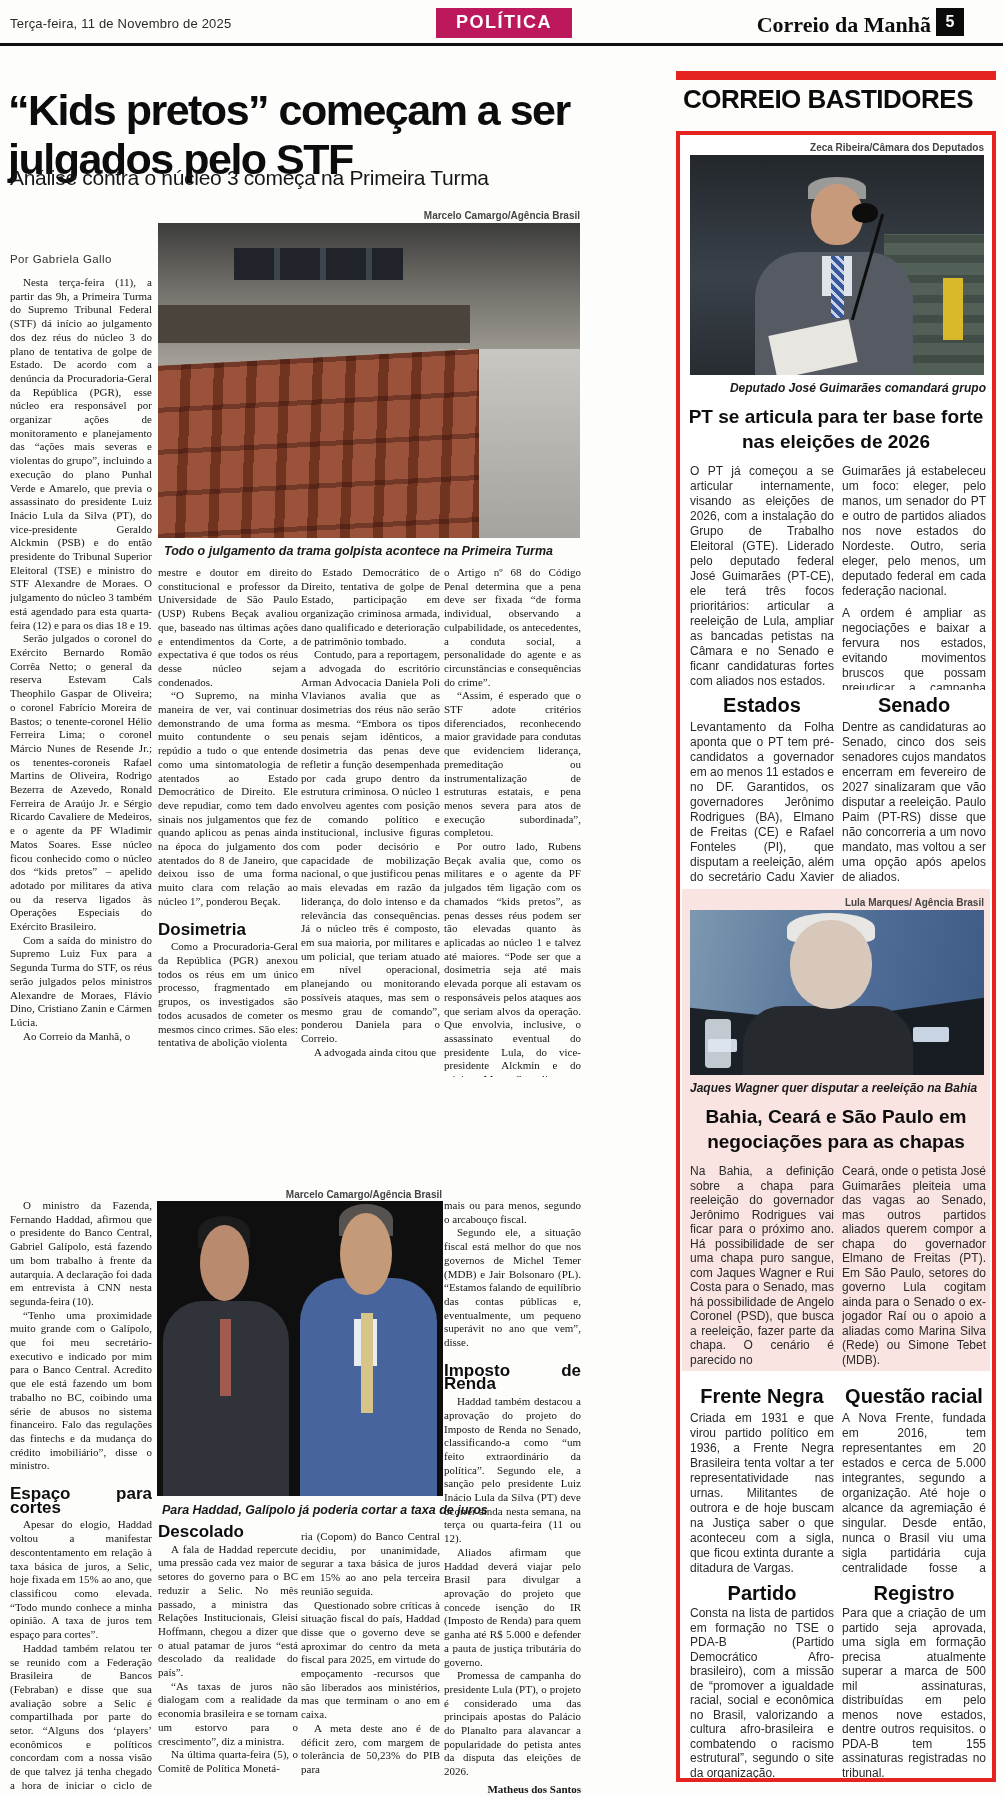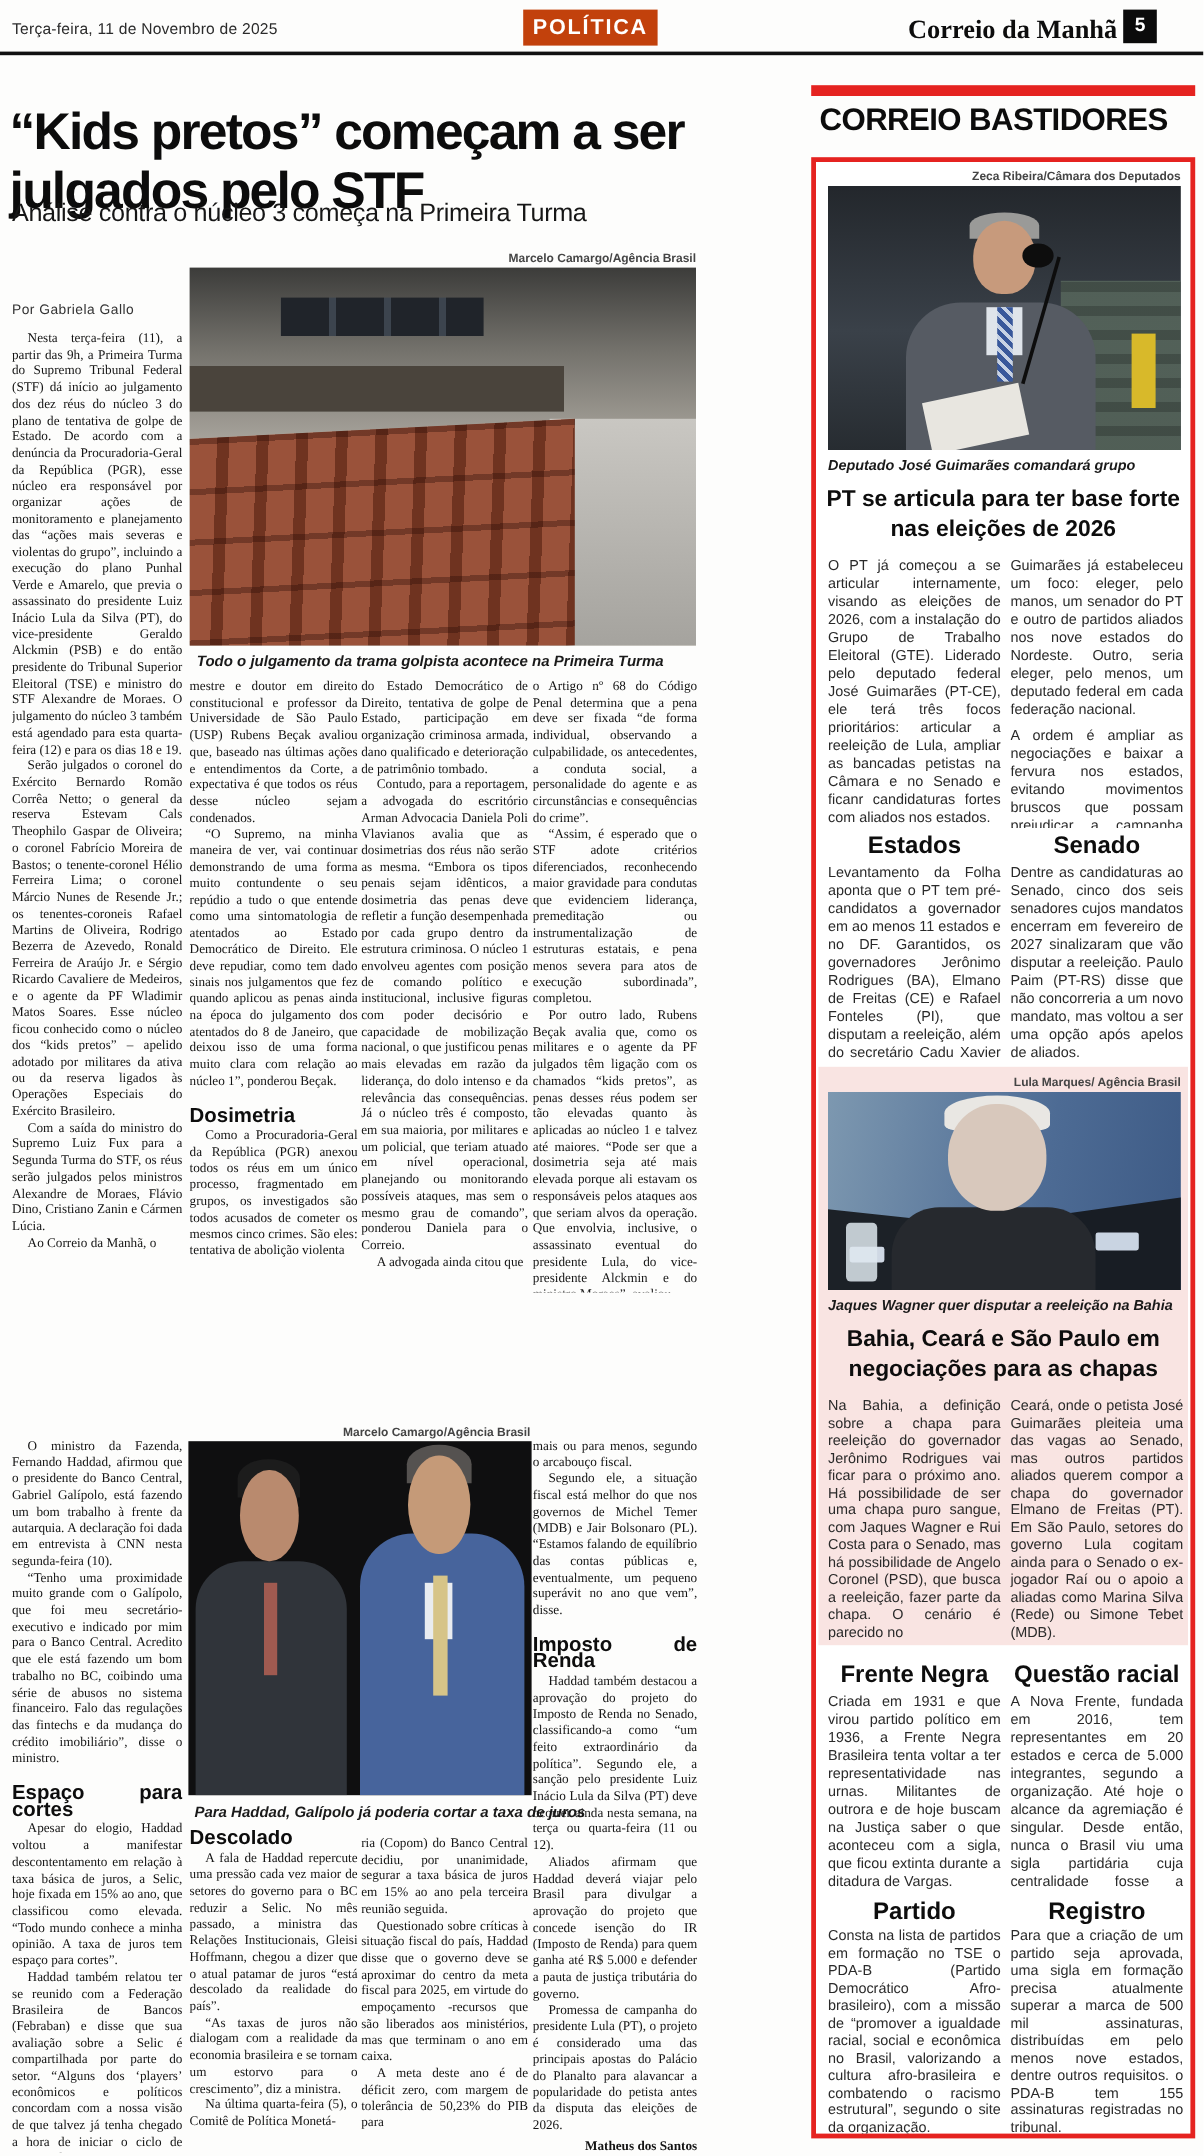--- a/index.html
+++ b/index.html
@@ -2,22 +2,22 @@
 <html lang="pt-BR"><head>
 <meta charset="utf-8">
 <style>
   html,body{margin:0;padding:0;background:#ffffff;}
   .page{position:relative;width:1003px;height:1797px;background:#fdfdfc;overflow:hidden;
         font-family:"Liberation Sans",sans-serif;color:#111;}
   .abs{position:absolute;}
 
   
   .date{left:10px;top:16px;font-size:13px;color:#2b2b2b;letter-spacing:.2px;}
-  .badge{left:436px;top:8px;background:#c2410c;color:#fff;font-weight:700;font-size:18px;
-         letter-spacing:1.5px;padding:4px 8px 5px;}
+  .badge{left:436px;top:8px;background:#be185d;color:#fff;font-weight:700;font-size:18px;
+         letter-spacing:1.5px;padding:4px 20px 5px;}
   .masthead{right:72px;top:12px;font-family:"Liberation Serif",serif;font-weight:700;font-size:22px;color:#0d0d0d;}
   .pagenum{left:936px;top:8px;width:28px;height:28px;background:#0b0b0b;color:#fff;font-weight:700;
            font-size:16px;line-height:28px;text-align:center;}
   .toprule{left:0;top:43px;width:1003px;height:3px;background:#111;}
 
   
   .hl{font-weight:700;color:#0c0c0c;line-height:1.14;}
   .hl1{left:8px;top:57px;width:578px;font-size:43px;letter-spacing:-1.5px;}
   .hl2{left:8px;top:1097px;width:585px;font-size:38px;letter-spacing:-1.8px;}
   .subhead{left:10px;top:166px;width:578px;font-size:21px;font-weight:400;color:#161616;letter-spacing:-.3px;}
@@ -205,21 +205,21 @@
     <div class="ph p2-yellow"></div>
     <div class="ph p2-suit"></div>
     <div class="ph p2-shirt"></div>
     <div class="ph p2-tie"></div>
     <div class="ph p2-hair"></div>
     <div class="ph p2-head"></div>
     <div class="ph p2-paper"></div>
     <div class="ph p2-micstand"></div>
     <div class="ph p2-michead"></div>
   </div>
-  <div class="abs sb-cap" style="left:690px;top:381px;width:296px;">Deputado José Guimarães comandará grupo</div>
+  <div class="abs sb-cap" style="left:690px;top:381px;width:296px;text-align:right;">Deputado José Guimarães comandará grupo</div>
 
   <div class="abs sb-title" style="left:684px;top:404px;width:304px;">PT se articula para ter base forte nas eleições de 2026</div>
   <div class="abs sb-col" style="left:690px;top:464px;width:144px;height:226px;">
     <p>O PT já começou a se articular internamente, visando as eleições de 2026, com a instalação do Grupo de Trabalho Eleitoral (GTE). Liderado pelo deputado federal José Guimarães (PT-CE), ele terá três focos prioritários: articular a reeleição de Lula, ampliar as bancadas petistas na Câmara e no Senado e ficanr candidaturas fortes com aliados nos estados.</p>
   </div>
   <div class="abs sb-col" style="left:842px;top:464px;width:144px;height:226px;">
     <p>Guimarães já estabeleceu um foco: eleger, pelo manos, um senador do PT e outro de partidos aliados nos nove estados do Nordeste. Outro, seria eleger, pelo menos, um deputado federal em cada federação nacional.</p>
     <p>A ordem é ampliar as negociações e baixar a fervura nos estados, evitando movimentos bruscos que possam prejudicar a campanha nacional.</p>
   </div>
 

